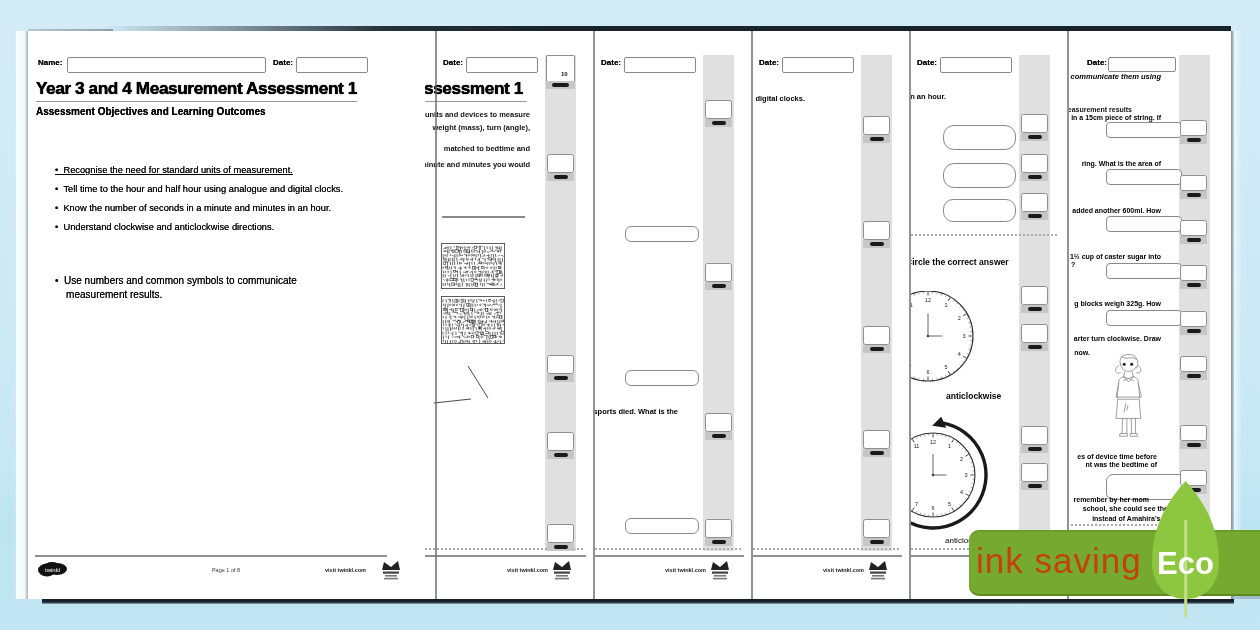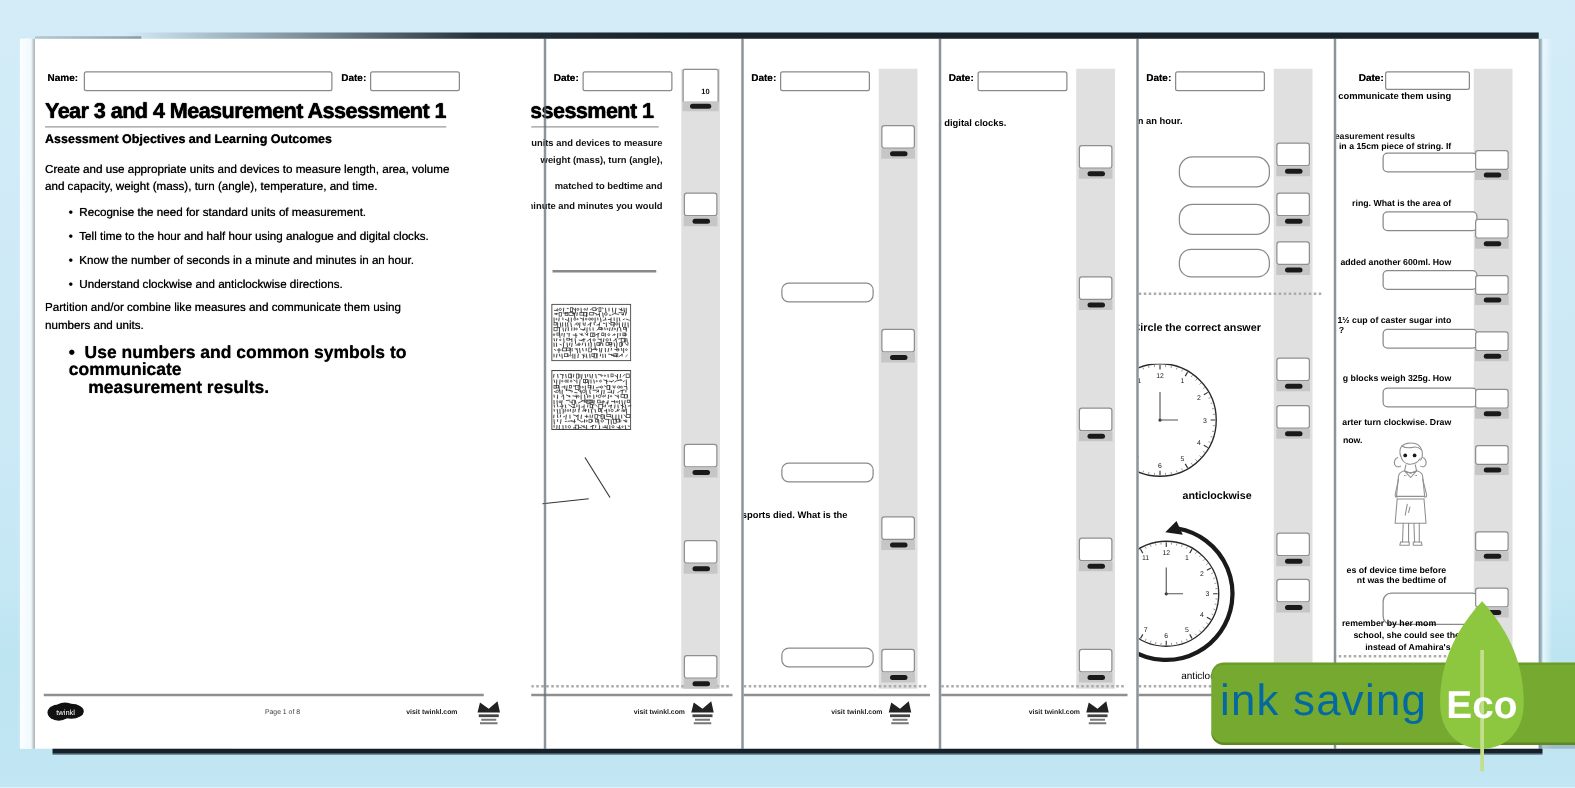--- a/index.html
+++ b/index.html
@@ -33,27 +33,25 @@
 <body>
 
 <div class="page" id="p1">
   <div class="lbl" style="left:22px;top:27px;">Name:</div>
   <div class="ibox" style="left:51px;top:26px;width:197px;height:14px;"></div>
   <div class="lbl" style="left:257px;top:27px;">Date:</div>
   <div class="ibox" style="left:280px;top:26px;width:70px;height:14px;"></div>
   <div class="abs" style="left:20px;top:46.5px;font-size:17.3px;font-weight:bold;color:#000;letter-spacing:-0.45px;white-space:nowrap;text-shadow:0 0 0.7px #000,0 0 0.7px #000;">Year 3 and 4 Measurement Assessment 1</div>
   <div class="abs" style="left:20px;top:70px;width:321px;border-top:1.5px solid #9a9a9a;"></div>
   <div class="abs" style="left:20px;top:74.5px;font-size:10px;font-weight:bold;color:#000;white-space:nowrap;text-shadow:0 0 0.6px #000;">Assessment Objectives and Learning Outcomes</div>
-  <div class="abs" style="left:20px;top:97px;width:340px;font-size:9.3px;line-height:14px;color:#000;text-shadow:0 0 0.55px rgba(0,0,0,0.85);">Create and use appropriate units and devices to measure length, area, volume and capacity, weight (mass), turn (angle), temperature, and time.</div>
-  <div class="abs" style="left:39px;top:134px;font-size:9.3px;color:#000;text-shadow:0 0 0.55px rgba(0,0,0,0.85);">•&nbsp;&nbsp;Recognise the need for standard units of measurement.</div>
+  <div class="abs" style="left:39px;top:134px;font-size:9.3px;color:#000;text-shadow:0 0 0.55px rgba(0,0,0,0.85);text-decoration:underline;">•&nbsp;&nbsp;Recognise the need for standard units of measurement.</div>
   <div class="abs" style="left:39px;top:153px;font-size:9.3px;color:#000;text-shadow:0 0 0.55px rgba(0,0,0,0.85);">•&nbsp;&nbsp;Tell time to the hour and half hour using analogue and digital clocks.</div>
   <div class="abs" style="left:39px;top:172px;font-size:9.3px;color:#000;text-shadow:0 0 0.55px rgba(0,0,0,0.85);">•&nbsp;&nbsp;Know the number of seconds in a minute and minutes in an hour.</div>
   <div class="abs" style="left:39px;top:191px;font-size:9.3px;color:#000;text-shadow:0 0 0.55px rgba(0,0,0,0.85);">•&nbsp;&nbsp;Understand clockwise and anticlockwise directions.</div>
-  <div class="abs" style="left:20px;top:208px;width:350px;font-size:9.3px;line-height:14px;color:#000;text-shadow:0 0 0.55px rgba(0,0,0,0.85);">Partition and/or combine like measures and communicate them using<br>numbers and units.</div>
-  <div class="abs" style="left:39px;top:243px;width:300px;font-size:14px;line-height:14px;color:#000;text-shadow:0 0 0.55px rgba(0,0,0,0.85);font-weight:bold;">•&nbsp;&nbsp;Use numbers and common symbols to communicate<br>&nbsp;&nbsp;&nbsp;&nbsp;measurement results.</div>
+  <div class="abs" style="left:39px;top:243px;width:300px;font-size:10px;line-height:14px;color:#000;text-shadow:0 0 0.55px rgba(0,0,0,0.85);">•&nbsp;&nbsp;Use numbers and common symbols to communicate<br>&nbsp;&nbsp;&nbsp;&nbsp;measurement results.</div>
   <div class="fline" style="left:19px;top:524px;width:352px;"></div>
   <svg class="abs" style="left:21px;top:530px;" width="32" height="16" viewBox="0 0 32 16">
     <ellipse cx="10" cy="9" rx="9" ry="6.5" fill="#111"></ellipse>
     <ellipse cx="20" cy="8" rx="10" ry="6" fill="#111"></ellipse>
     <ellipse cx="15" cy="6" rx="8" ry="5" fill="#111"></ellipse>
     <text x="15.5" y="11" font-size="6" fill="#fff" text-anchor="middle" font-family="Liberation Sans">twinkl</text>
   </svg>
   <div class="abs" style="left:170px;top:536px;width:80px;text-align:center;font-size:5.5px;color:#3a3a3a;">Page 1 of 8</div>
   <div class="vtw" style="right:59px;top:536px;">visit twinkl.com</div>
   <svg class="abs" style="left:363px;top:528px;" width="24" height="22" viewBox="0 0 24 22">
@@ -939,21 +937,21 @@
     <rect x="4" y="12.5" width="16" height="2.2" fill="#444"></rect>
     <rect x="6" y="16" width="12" height="1.6" fill="#777"></rect>
     <rect x="5" y="18.8" width="14" height="1.6" fill="#777"></rect>
   </svg>
 </div>
 
 <div class="page" id="p6">
   <div class="lbl" style="left:268px;top:27px;">Date:</div>
   <div class="ibox" style="left:289px;top:26px;width:66px;height:13px;"></div>
   <div class="col" style="left:360px;"></div>
-  <div class="frag" style="right:70px;top:41px;">communicate them using</div>
+  <div class="frag" style="right:70px;top:41px;font-style:italic;">communicate them using</div>
   <div class="fragb" style="right:99px;top:75px;font-size:7px;">measurement results</div>
   <div class="frag" style="right:70px;top:83px;font-size:7px;">in a 15cm piece of string. If</div>
   <div class="ans" style="left:287px;top:91px;width:74px;height:14px;"></div>
   <div class="frag" style="right:70px;top:129px;font-size:7px;">ring. What is the area of</div>
   <div class="ans" style="left:287px;top:138px;width:74px;height:14px;"></div>
   <div class="frag" style="right:70px;top:176px;font-size:7px;">added another 600ml. How</div>
   <div class="ans" style="left:287px;top:185px;width:74px;height:14px;"></div>
   <div class="frag" style="right:70px;top:222px;font-size:7px;">1½ cup of caster sugar into</div>
   <div class="frag" style="left:252px;top:230px;font-size:7px;">?</div>
   <div class="ans" style="left:287px;top:232px;width:74px;height:14px;"></div>
@@ -1040,18 +1038,18 @@
 <div class="abs" style="left:28px;top:29.2px;width:85px;height:1.8px;background:linear-gradient(90deg,rgba(150,162,172,0.5),rgba(120,134,146,0.75));z-index:15;"></div>
 <div class="abs" style="left:100px;top:26px;width:1131px;height:4.8px;z-index:15;
   background:linear-gradient(90deg,rgba(30,42,52,0) 0%,rgba(30,42,52,0.45) 12%,rgba(22,33,42,0.92) 25%,rgba(16,26,34,0.96) 40%,rgba(16,26,34,0.96) 100%);
   filter:blur(0.4px);"></div>
 <div class="abs" style="left:42px;top:599px;width:1192px;height:5px;z-index:15;
   background:linear-gradient(180deg,rgba(14,24,32,0.97) 0%,rgba(14,24,32,0.95) 60%,rgba(40,70,90,0.35) 100%);
   filter:blur(0.4px);"></div>
 
 <div class="abs" style="left:969px;top:530px;width:295px;height:66px;background:#76a930;border-radius:10px 0 0 10px;box-shadow:inset 0 -2px 0 rgba(70,105,20,0.5),inset 0 2px 0 rgba(90,130,30,0.35);z-index:20;"></div>
 <div class="abs" style="left:1231px;top:596px;width:29px;height:2.5px;background:rgba(120,140,150,0.45);z-index:14;"></div>
-<div class="abs" style="left:976px;top:541px;font-size:35px;letter-spacing:1px;color:#0369a1;z-index:22;">ink saving</div>
+<div class="abs" style="left:976px;top:541px;font-size:35px;letter-spacing:1px;color:#c2410c;z-index:22;">ink saving</div>
 <svg class="abs" style="left:1146px;top:478px;z-index:21;" width="80" height="145" viewBox="0 0 80 145">
   <path d="M 39.7 3 C 57 22, 73 48, 73 84 C 73 108, 58 121, 39.7 121 C 21 121, 6 108, 6 84 C 6 48, 22 22, 39.7 3 Z" fill="#8dc63f"></path>
   <line x1="39.7" y1="42" x2="39.7" y2="139" stroke="#c4de8d" stroke-width="3"></line>
 </svg>
 <div class="abs" style="left:1152px;top:546px;width:67px;text-align:center;font-size:31px;font-weight:bold;color:#ffffff;z-index:22;">Eco</div>
 
 </body></html>

